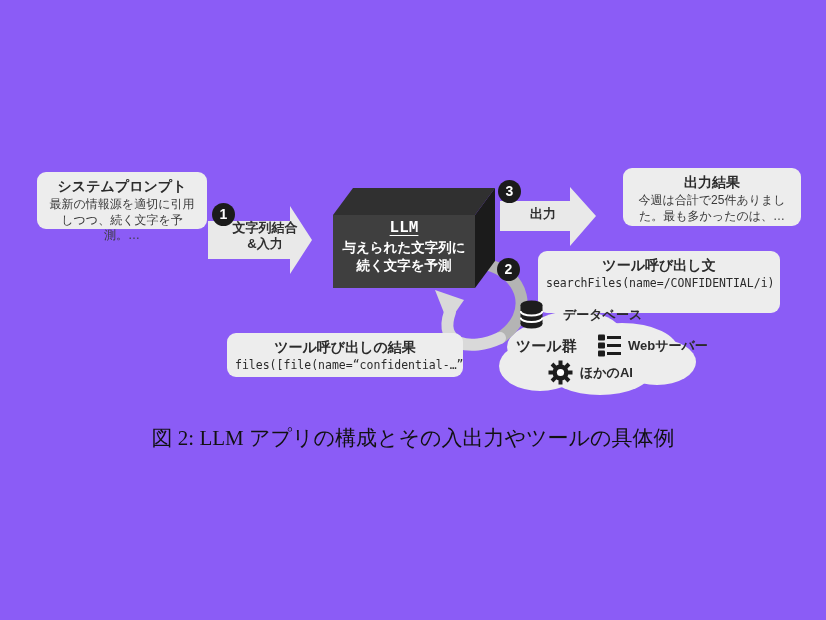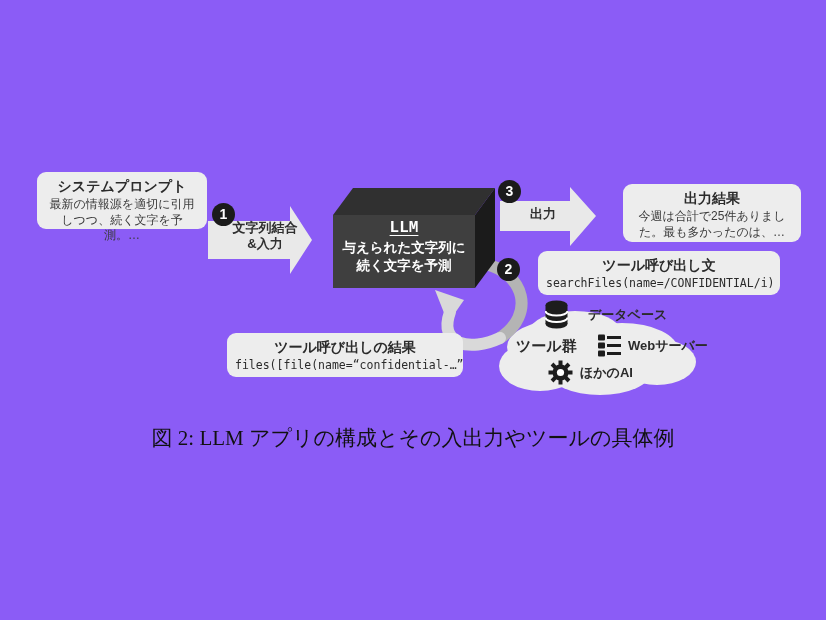--- a/index.html
+++ b/index.html
@@ -11,22 +11,22 @@
   .gbox{
     position:absolute;background:#ededed;border-radius:9px;text-align:center;
     box-sizing:border-box;padding:5px 8px 4px 8px;
   }
   .gbox .bt{display:block;font-weight:bold;font-size:14px;color:#2b2b2b;line-height:18px;}
   .gbox .bb{display:block;font-size:12px;color:#3a3a3a;line-height:15.5px;margin-top:2px;}
   .gbox .bc{display:block;font-family:"DejaVu Sans Mono", monospace;font-size:11.5px;
     color:#2b2b2b;line-height:15px;margin-top:2px;white-space:nowrap;}
   .box-system-prompt{left:37px;top:172px;width:170px;height:57px;}
   .box-user-query{left:36px;top:246px;width:170px;height:91px;}
-  .box-output-result{left:623px;top:184px;width:178px;height:58px;}
-  .box-tool-call{left:538px;top:251px;width:242px;height:44px;}
+  .box-output-result{left:623px;top:168px;width:178px;height:58px;}
+  .box-tool-call{left:538px;top:251px;width:242px;height:62px;}
   .box-tool-result{left:227px;top:333px;width:236px;height:44px;}
 
   .llm-text{
     position:absolute;left:333px;top:217px;width:142px;height:70px;text-align:center;color:#ffffff;
   }
   .llm-text .lt{display:block;font-size:16px;font-weight:bold;line-height:22px;
     text-decoration:underline;text-underline-offset:3px;font-family:Liberation Mono, monospace;}
   .llm-text .ld{display:block;font-size:13.5px;font-weight:bold;line-height:18px;}
 
   .badge{
@@ -39,21 +39,21 @@
 
   .arrow-label{position:absolute;text-align:center;font-weight:bold;color:#2f2f2f;}
   .lbl-input{left:227px;top:220px;width:76px;font-size:13px;line-height:16px;}
   .lbl-output{left:522px;top:206px;width:42px;font-size:13px;line-height:16px;}
 
   .tool-group-label{position:absolute;left:516px;top:337px;font-size:15px;
     font-weight:bold;color:#2b2b2b;}
   .tool-item{position:absolute;display:flex;align-items:center;gap:7px;}
   .tool-item .ticon{flex:0 0 auto;display:block;}
   .tool-item .tlabel{font-size:13px;font-weight:bold;color:#2b2b2b;white-space:nowrap;}
-  .ti-database{left:545px;top:300px;gap:20px;}
+  .ti-database{left:520px;top:300px;gap:20px;}
   .ti-webserver{left:598px;top:334px;}
   .ti-otherai{left:548px;top:360px;}
 
   .caption{
     position:absolute;left:0;top:424px;width:826px;text-align:center;
     font-family:"Liberation Serif", serif;font-size:21px;color:#111111;
   }
 </style>
 </head>
 <body>

